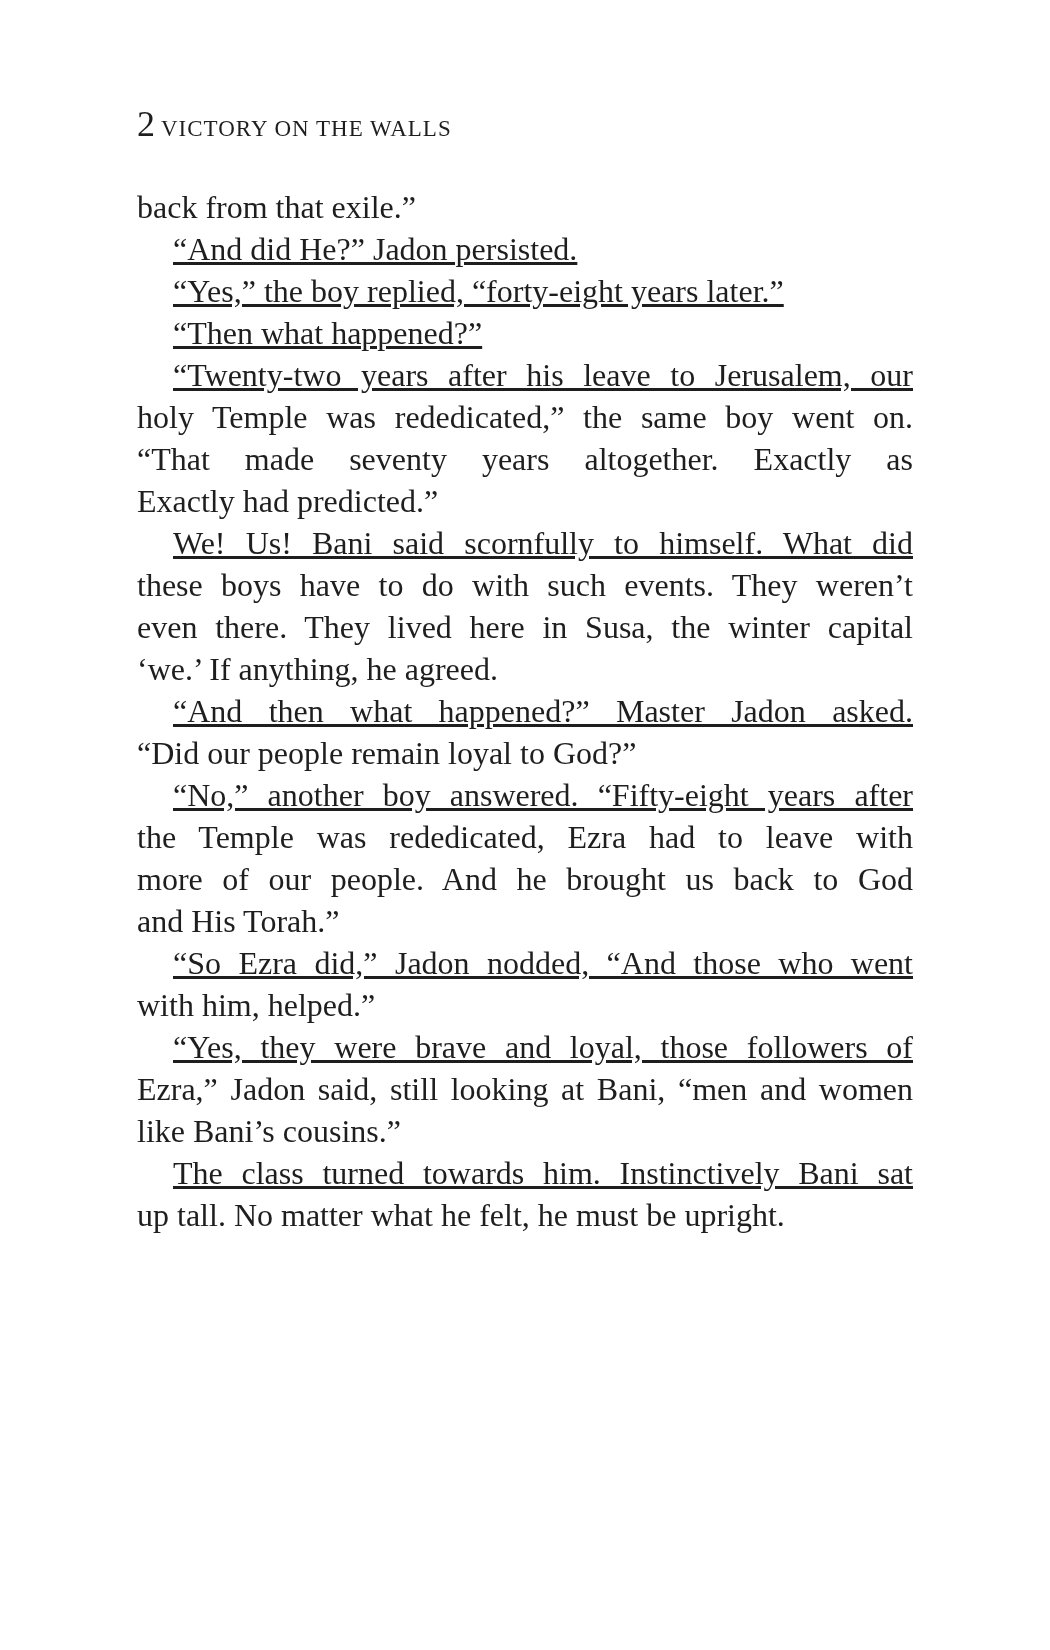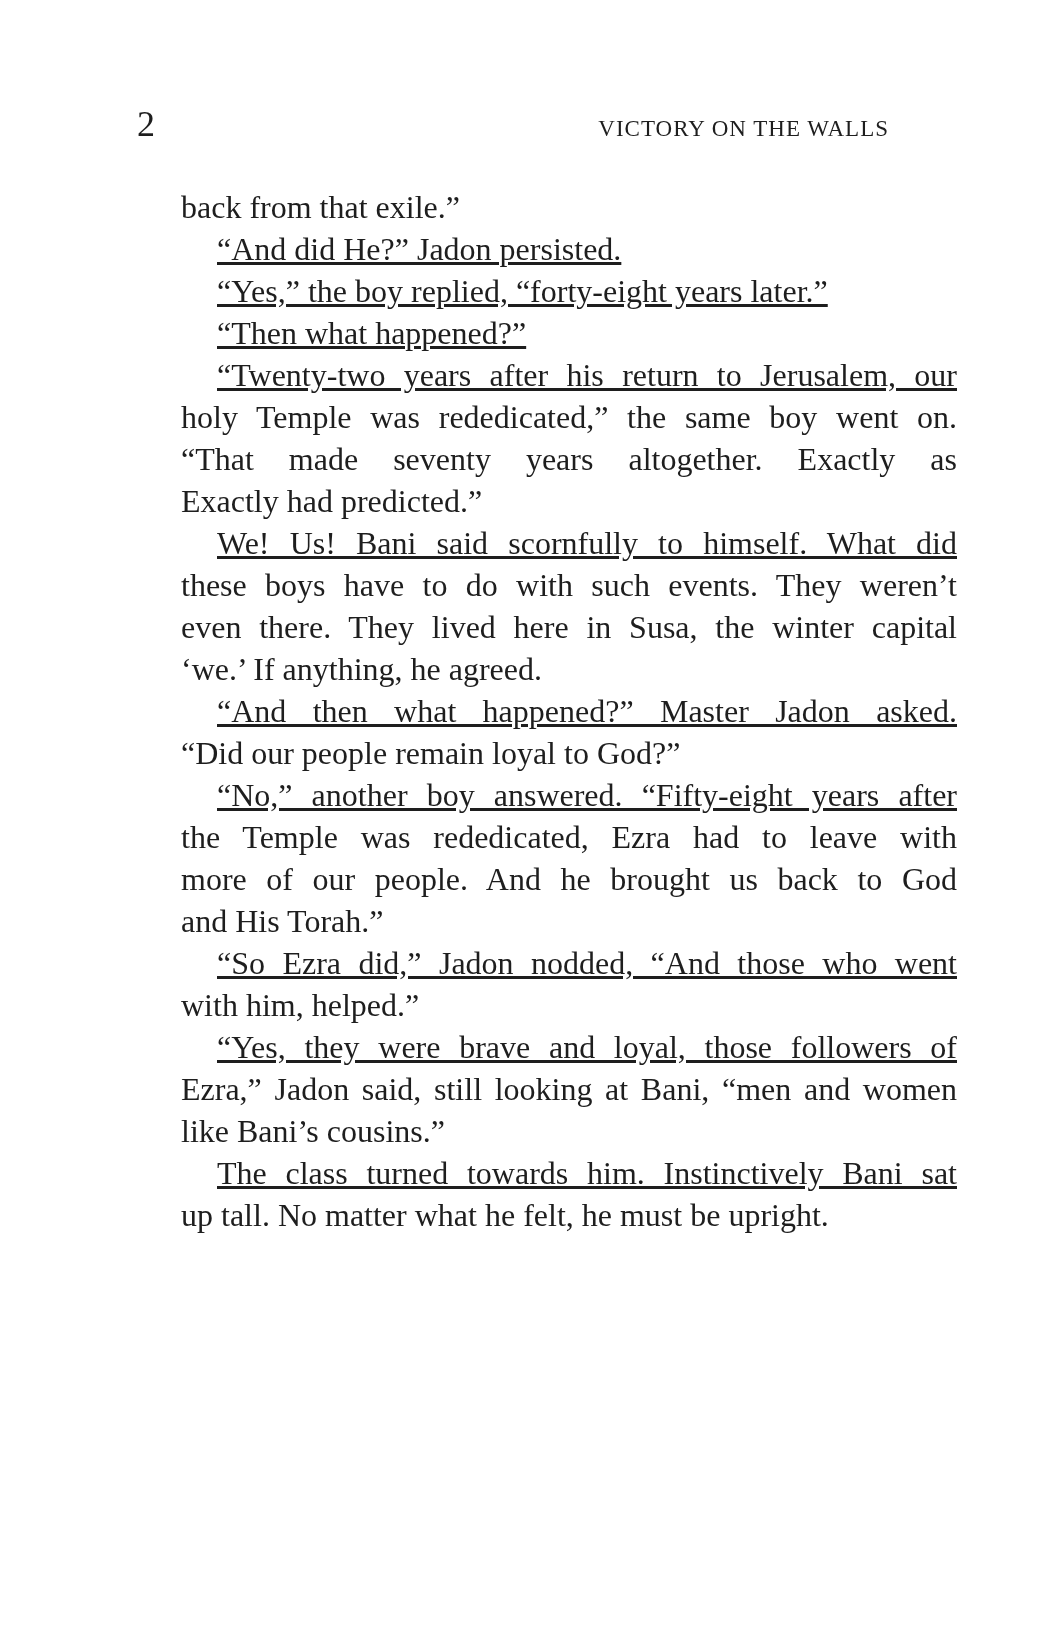--- a/index.html
+++ b/index.html
@@ -27,34 +27,33 @@
     align-items: baseline;
   }
   .page-number {
     font-size: 36px;
     line-height: 1;
     min-width: 24px;
   }
   .header-spacer { min-width: 24px; }
   .running-title {
     flex: 1;
-    text-align: right;
+    text-align: left;
     font-size: 23px;
     line-height: 1;
     letter-spacing: 1px;
     white-space: nowrap;
   }
   .text-block {
     position: absolute;
     left: 137px;
     top: 186px;
     width: 776px;
     font-size: 32px;
     line-height: 42px;
-    margin-left: 44px;
   }
   .para { margin: 0; }
   .line { text-align: left; }
   .line.fill {
     text-align: justify;
     text-align-last: justify;
     text-justify: inter-word;
   }
   .line.indent { padding-left: 36px; text-decoration: underline; }
 </style>
@@ -74,21 +73,21 @@
       <div class="para">
         <div class="line indent">“And did He?” Jadon persisted.</div>
       </div>
       <div class="para">
         <div class="line indent">“Yes,” the boy replied, “forty-eight years later.”</div>
       </div>
       <div class="para">
         <div class="line indent">“Then what happened?”</div>
       </div>
       <div class="para">
-        <div class="line fill indent">“Twenty-two years after his return to Jerusalem, our</div>
+        <div class="line fill indent">“Twenty-two years after his leave to Jerusalem, our</div>
         <div class="line fill">holy Temple was rededicated,” the same boy went on.</div>
         <div class="line fill">“That made seventy years altogether. Exactly as</div>
         <div class="line">Exactly had predicted.”</div>
       </div>
       <div class="para">
         <div class="line fill indent">We! Us! Bani said scornfully to himself. What did</div>
         <div class="line fill">these boys have to do with such events. They weren’t</div>
         <div class="line fill">even there. They lived here in Susa, the winter capital</div>
         <div class="line">‘we.’ If anything, he agreed.</div>
       </div>

